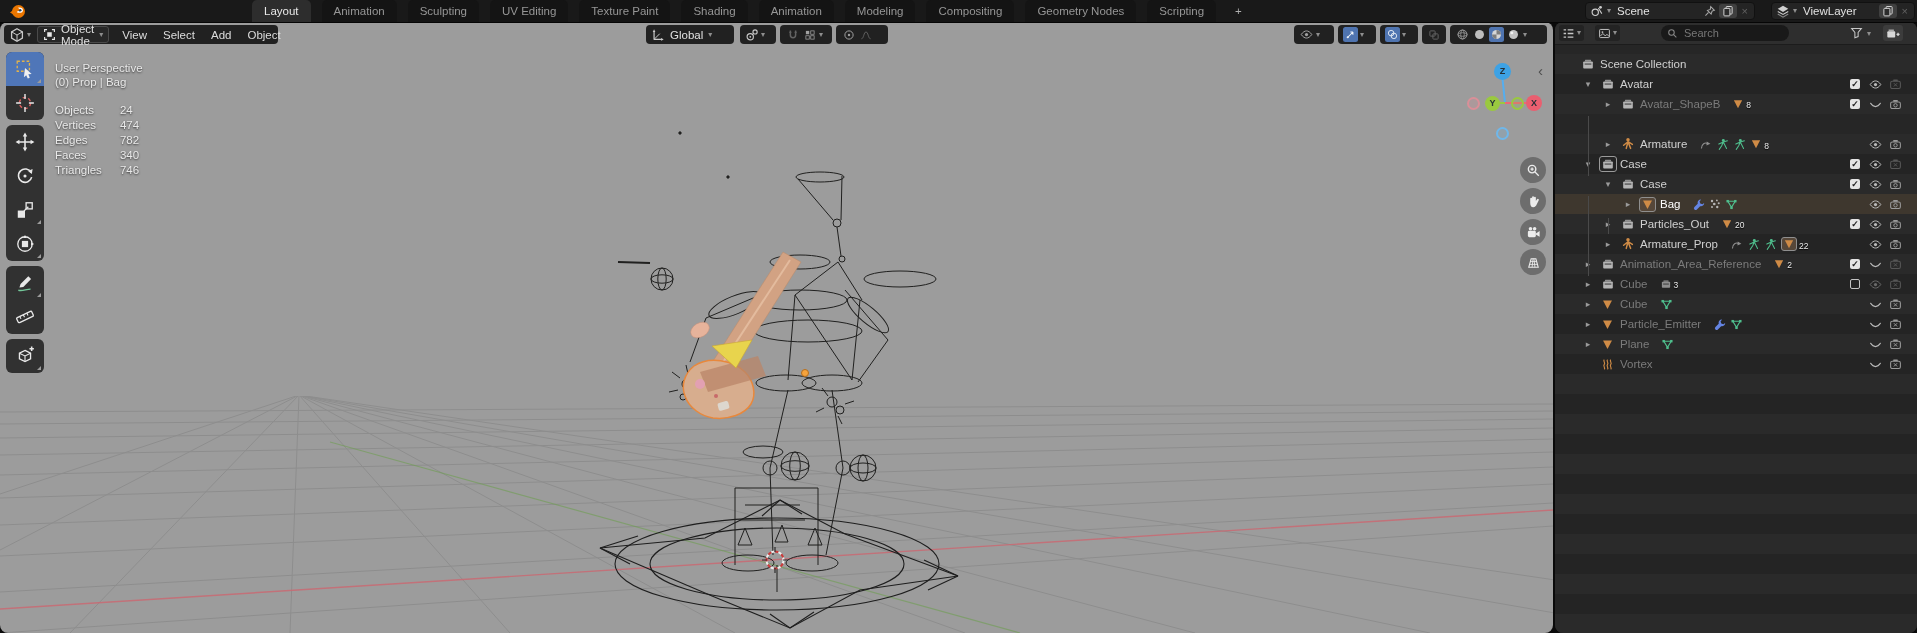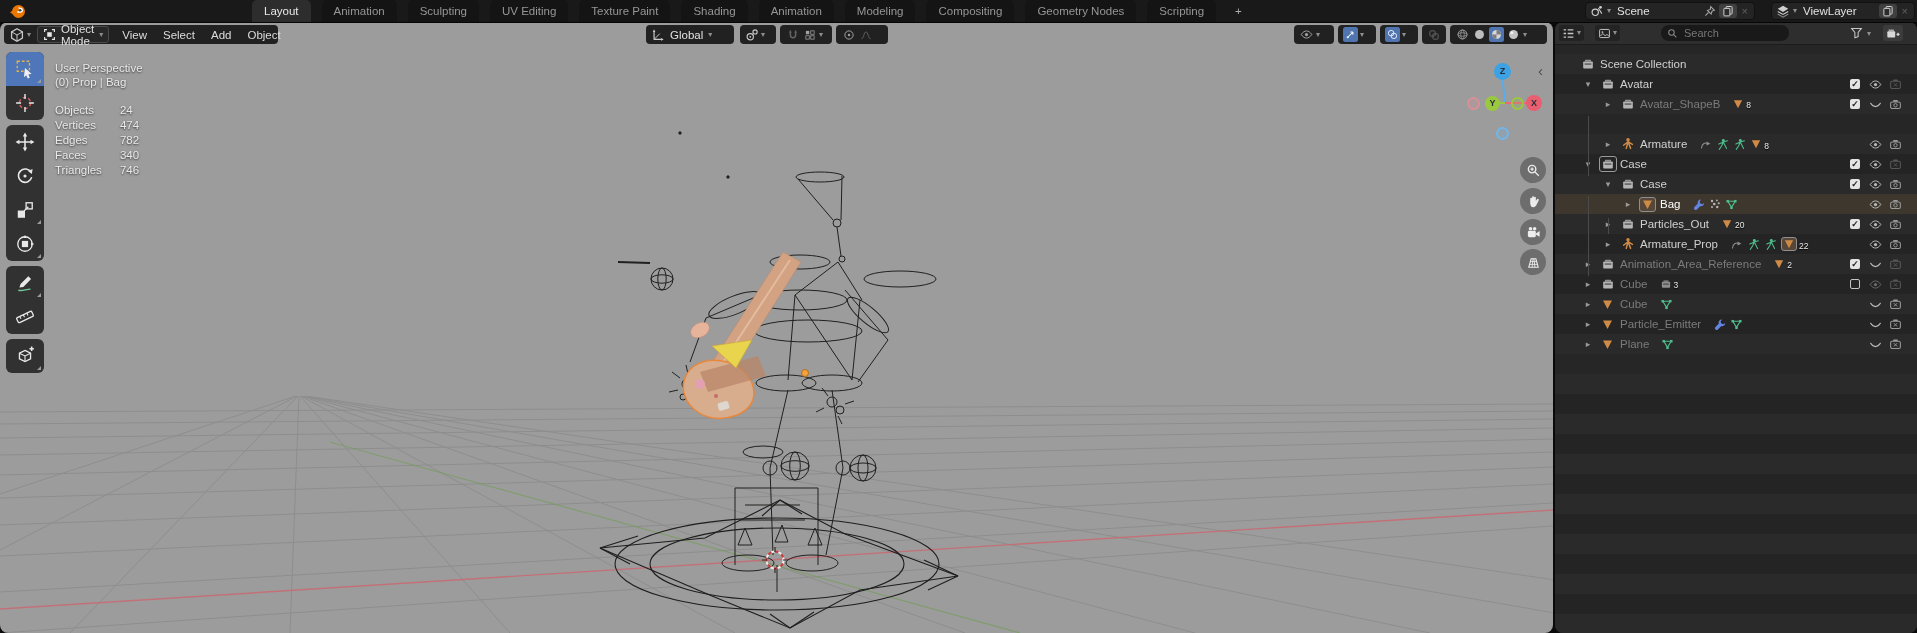--- a/index.html
+++ b/index.html
@@ -1185,20 +1185,39 @@
           <svg width="13" height="13" class="" style="color:inherit">
             <use href="#i-eyec"></use>
           </svg>
         </span>
         <span class="tgl-col c-cam" style="left: 332px; width: 16px;">
           <svg width="13" height="13" class="" style="color:inherit">
             <use href="#i-camx"></use>
           </svg>
         </span>
       </div>
+      <div class="row bg-b dim" style="top: 310px; padding-left: 23px;">
+        <span class="slot"></span>
+        <span class="islot c-orange">
+          <svg width="13" height="13" class="" style="color:inherit">
+            <use href="#i-field"></use>
+          </svg>
+        </span>
+        <span class="rname">Vortex</span>
+        <span class="tgl-col c-eye" style="left: 312px; width: 16px;">
+          <svg width="13" height="13" class="" style="color:inherit">
+            <use href="#i-eyec"></use>
+          </svg>
+        </span>
+        <span class="tgl-col c-cam" style="left: 332px; width: 16px;">
+          <svg width="13" height="13" class="" style="color:inherit">
+            <use href="#i-camx"></use>
+          </svg>
+        </span>
+      </div>
       <div class="stripe bg-a" style="top: 330px;"></div>
       <div class="stripe bg-b" style="top: 350px;"></div>
       <div class="stripe bg-a" style="top: 370px;"></div>
       <div class="stripe bg-b" style="top: 390px;"></div>
       <div class="stripe bg-a" style="top: 410px;"></div>
       <div class="stripe bg-b" style="top: 430px;"></div>
       <div class="stripe bg-a" style="top: 450px;"></div>
       <div class="stripe bg-b" style="top: 470px;"></div>
       <div class="stripe bg-a" style="top: 490px;"></div>
       <div class="stripe bg-b" style="top: 510px;"></div>

